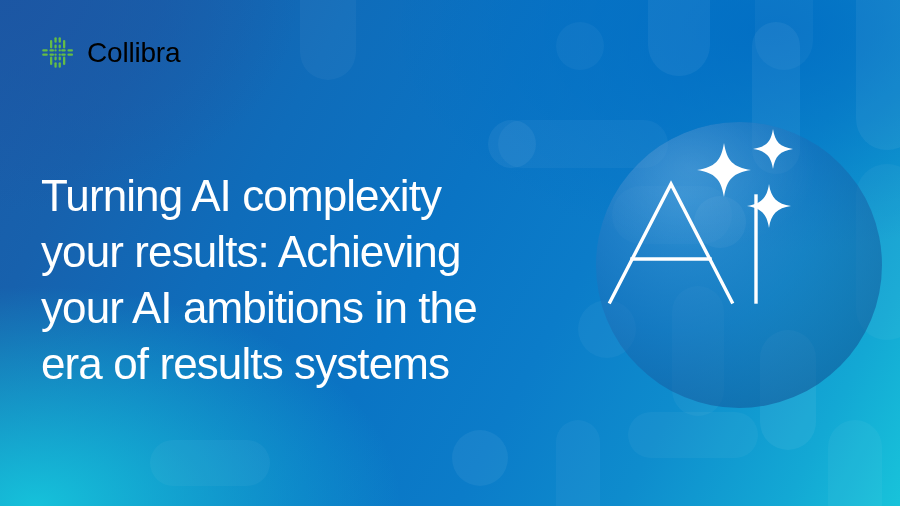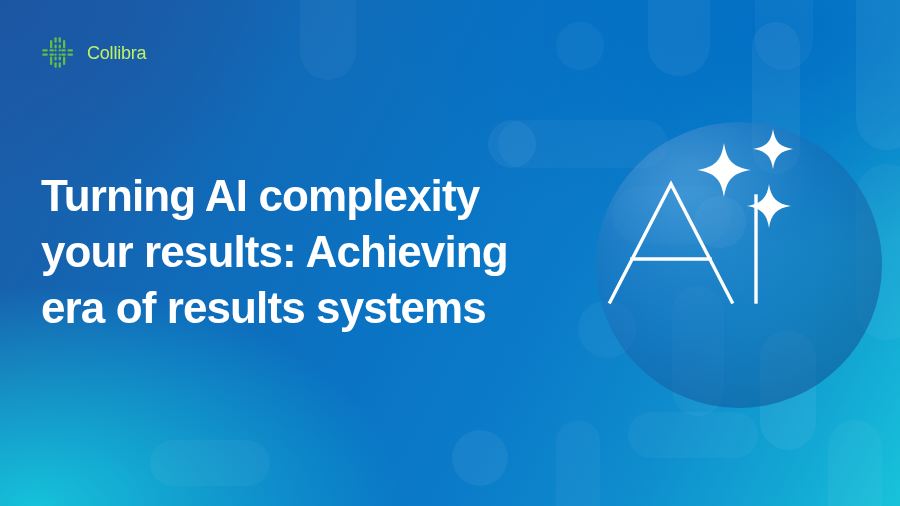--- a/index.html
+++ b/index.html
@@ -102,22 +102,22 @@
     display: flex;
     align-items: center;
     gap: 13px;
   }
   .logo-mark {
     width: 33px;
     height: 33px;
     display: block;
   }
   .logo-word {
-    color: #bef264;
-    font-size: 18px;
+    color: #000000;
+    font-size: 28px;
     font-weight: 500;
     letter-spacing: -0.2px;
     line-height: 1;
     white-space: nowrap;
   }
 
   
   .eyebrow {
     position: absolute;
     left: 42px;
@@ -131,21 +131,21 @@
   }
 
   
   .headline {
     position: absolute;
     left: 41px;
     top: 168px;
     width: 560px;
     color: #ffffff;
     font-size: 44px;
-    font-weight: bold;
+    font-weight: normal;
     line-height: 56px;
     letter-spacing: -0.9px;
   }
   .headline .ln {
     display: block;
     white-space: nowrap;
   }
 </style>
 </head>
 <body>
@@ -249,16 +249,17 @@
         <rect x="17.6" y="26.2" width="2.3" height="5.6" rx="1.1"></rect>
       </g>
     </svg>
     <span class="logo-word">Collibra</span>
   </div>
 
 
   <div class="headline">
     <span class="ln">Turning AI complexity</span>
     <span class="ln">your results: Achieving</span>
+    <span class="ln">your AI ambitions in the</span>
     <span class="ln">era of results systems</span>
   </div>
 
 </div>
 
 </body></html>

